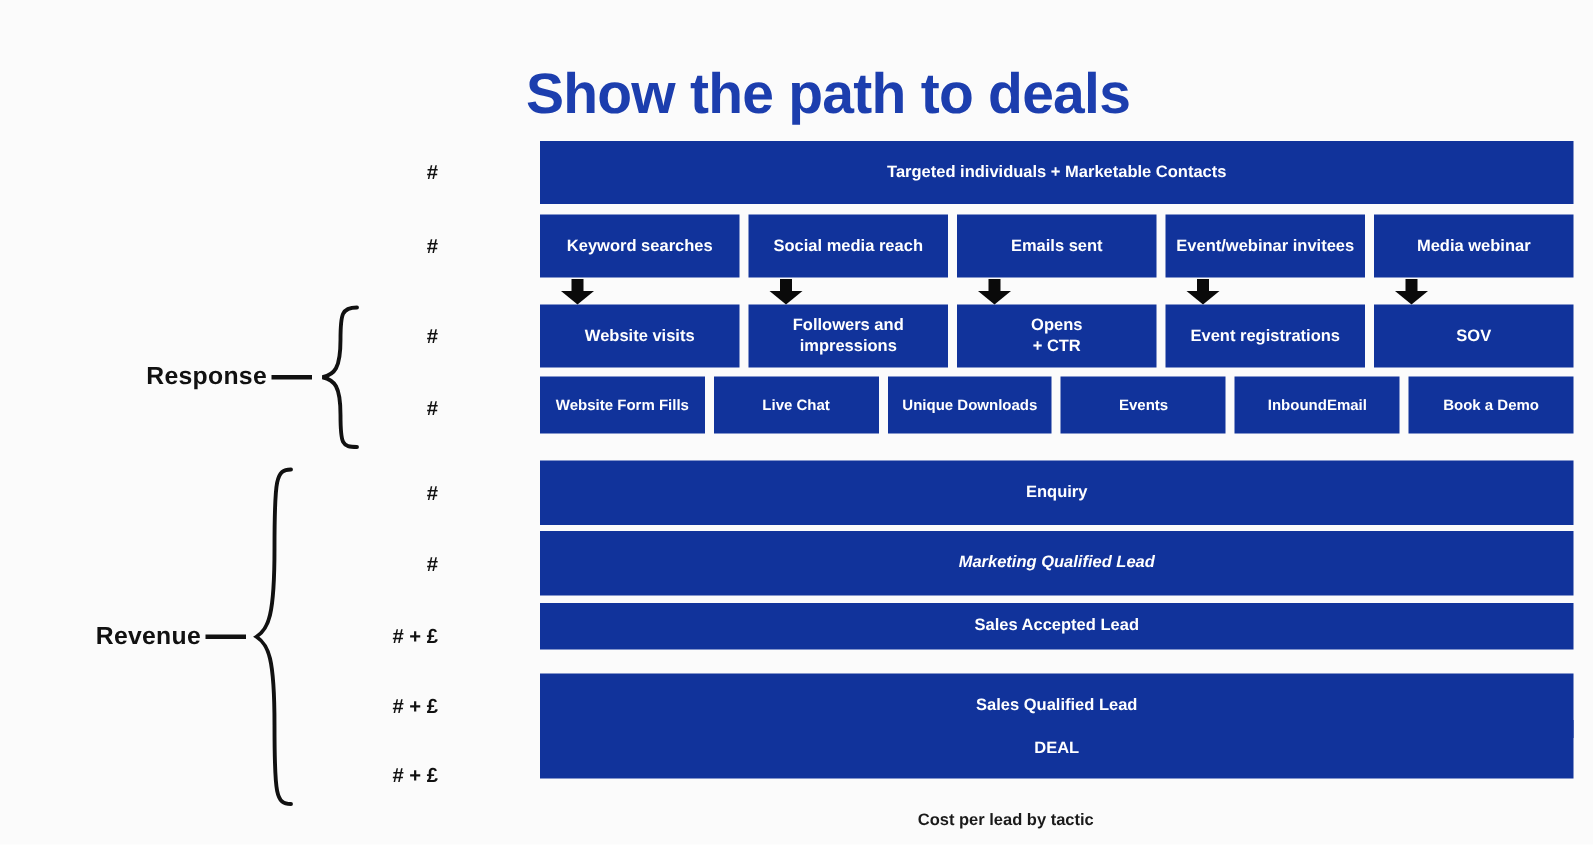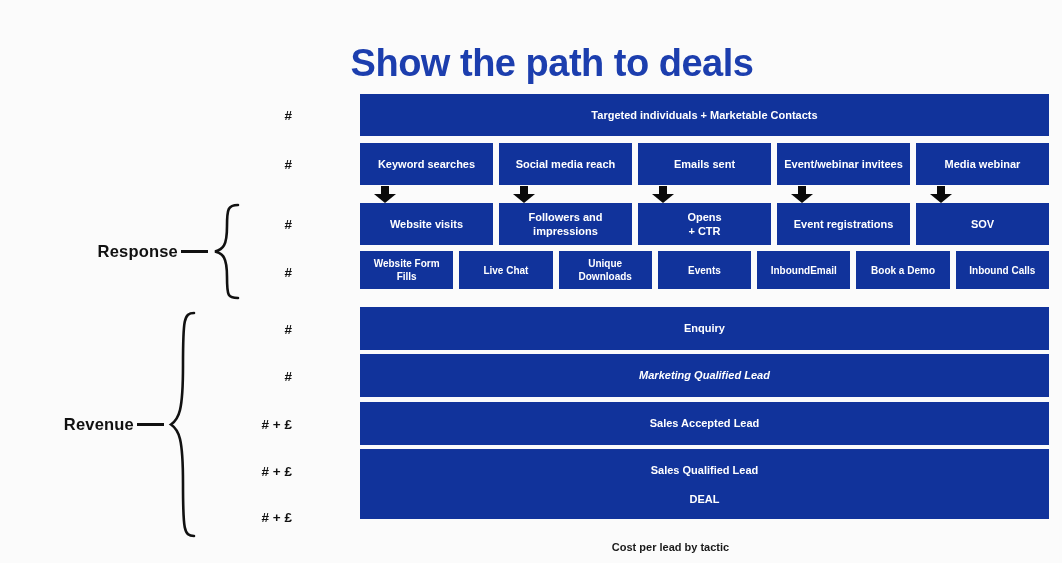--- a/index.html
+++ b/index.html
@@ -95,29 +95,28 @@
         <div class="box">Event registrations</div>
         <div class="box">SOV</div>
       </div>
       <div class="bar-row" style="top: 251px; height: 38px;">
         <div class="box small">Website Form Fills</div>
         <div class="box small">Live Chat</div>
         <div class="box small">Unique Downloads</div>
         <div class="box small">Events</div>
         <div class="box small">InboundEmail</div>
         <div class="box small">Book a Demo</div>
-        <div class="box small">Inbound Calls</div>
       </div>
       <div class="bar-row" style="top: 307px; height: 43px;">
         <div class="box">Enquiry</div>
       </div>
       <div class="bar-row" style="top: 354px; height: 43px; font-style: italic;">
         <div class="box">Marketing Qualified Lead</div>
       </div>
-      <div class="bar-row" style="top: 402px; height: 43px;">
+      <div class="bar-row" style="top: 402px; height: 31px;">
         <div class="box">Sales Accepted Lead</div>
       </div>
       <div class="bar-row" style="top: 449px; height: 43px;">
         <div class="box">Sales Qualified Lead</div>
       </div>
       <div class="bar-row" style="top: 480px; height: 39px; border-radius: 11px;">
         <div class="box">DEAL</div>
       </div>
     </div>
 

